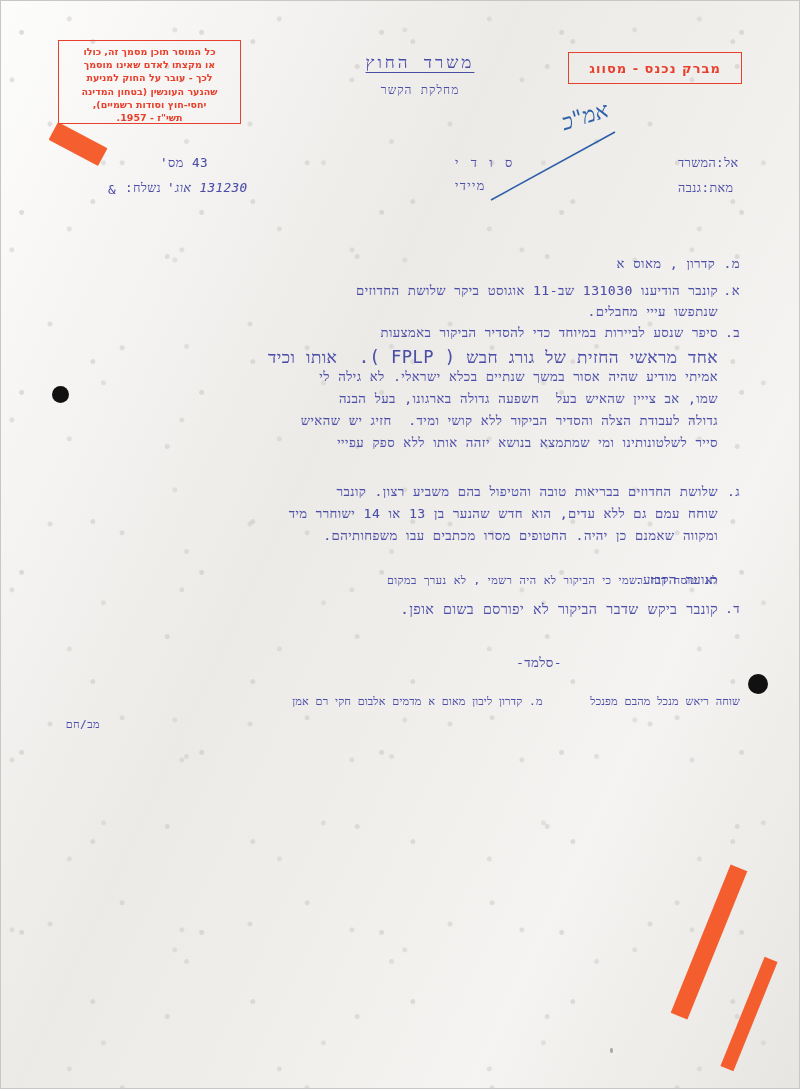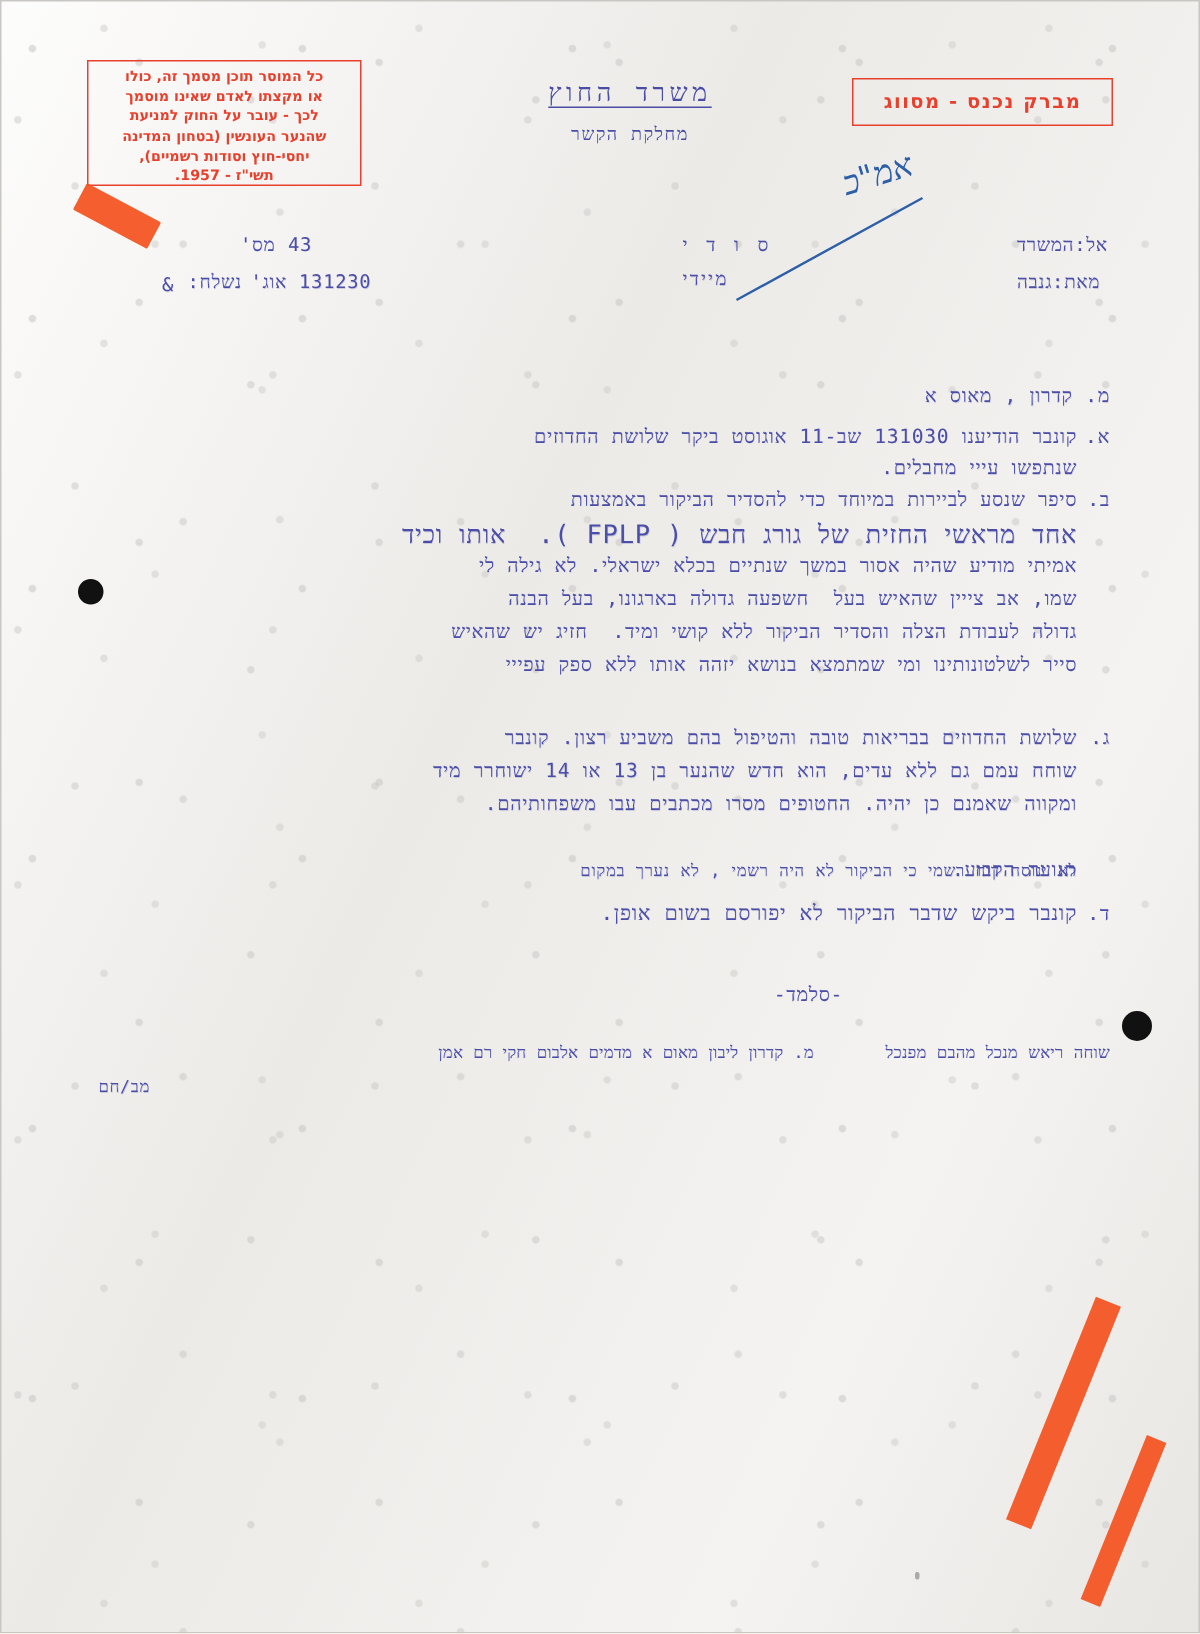--- a/index.html
+++ b/index.html
@@ -8,21 +8,21 @@
     background: #ffffff;
   }
   body {
     font-family: "Liberation Sans", sans-serif;
   }
   #page {
     position: relative;
     width: 800px;
     height: 1089px;
     margin: 0 auto;
-    background: #fef9c3;
+    background: #fde047;
     overflow: hidden;
   }
   
   #paper-texture {
     position: absolute;
     inset: 0;
     background-color: #f1efec;
     background-image:
       radial-gradient(circle at 12% 18%, rgba(200,198,196,0.55) 0 2px, rgba(0,0,0,0) 3px),
       radial-gradient(circle at 33% 9%, rgba(205,203,200,0.5) 0 2px, rgba(0,0,0,0) 3px),
@@ -226,21 +226,21 @@
   <div class="orange-mark" id="mark-bottom-b"></div>
 
   <svg id="pen-stroke" viewBox="0 0 132 76">
     <path d="M4 72 L128 4" stroke="#2d5fa8" stroke-width="1.6" fill="none"></path>
   </svg>
   <div id="handwriting">אמ"כ</div>
 
   <div class="tw" style="left:160px; top:155px; font-size:12.5px;">מס'</div>
   <div class="tw" style="left:192px; top:155px; font-size:12.5px;">43</div>
   <div class="tw" style="left:125px; top:180px; font-size:12.5px;">נשלח:</div>
-  <div class="tw" style="left:167px; top:180px; font-size:12.5px;">131230 אוג'</div>
+  <div class="tw" style="left:167px; top:180px; font-size:12.5px;font-style:italic;">131230 אוג'</div>
   <div class="tw" style="left:108px; top:182px; font-size:12.5px;">&amp;</div>
 
   <div class="tw" style="left:455px; top:155px; font-size:12.5px; letter-spacing:2.5px;">ס ו ד י</div>
   <div class="tw" style="left:455px; top:178px; font-size:12.5px; letter-spacing:1.5px;">מיידי</div>
 
   <div class="tw" style="left:678px; top:155px; font-size:12.5px;">אל:המשרד</div>
   <div class="tw" style="left:678px; top:180px; font-size:12.5px;">מאת:גנבה</div>
 
   <div class="tw" style="right:60px; top:256px; font-size:13px;">מ. קדרון , מאוס א</div>
 

